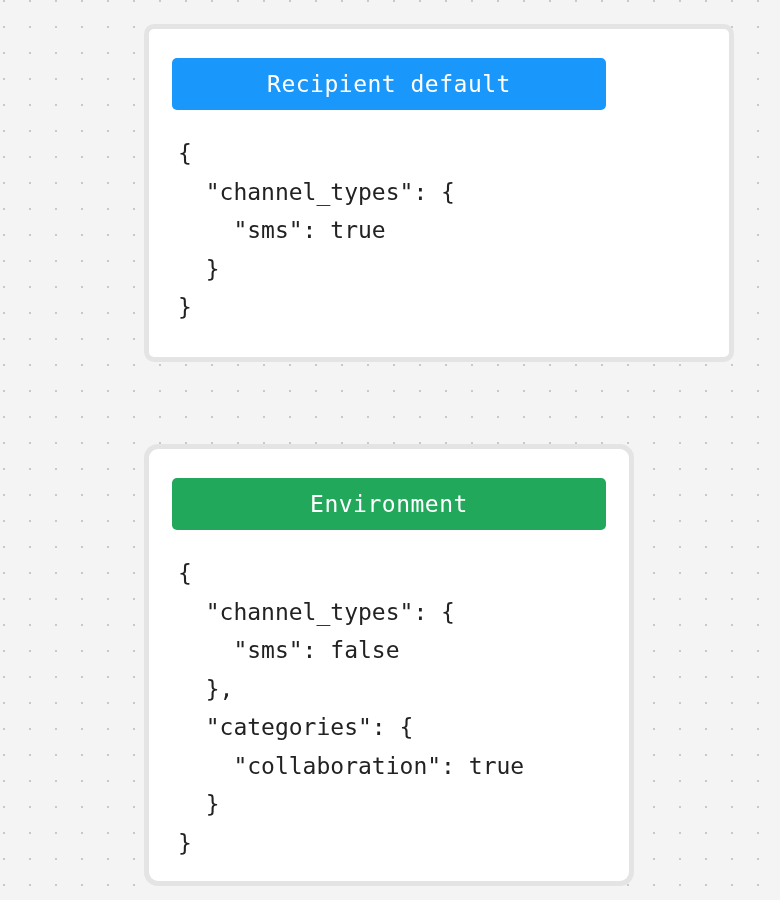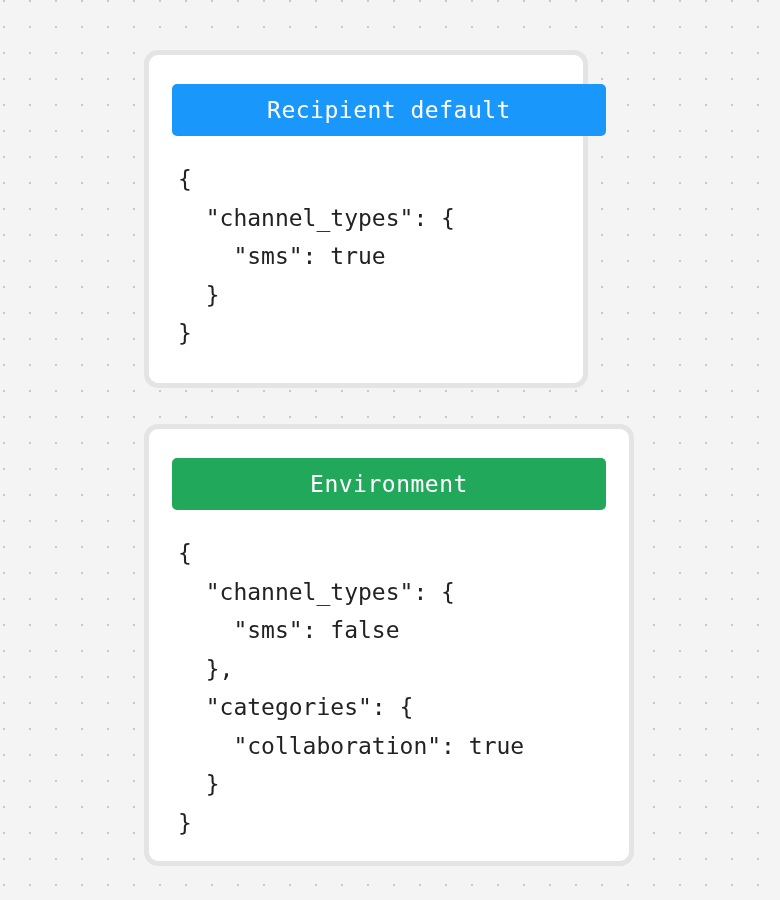--- a/index.html
+++ b/index.html
@@ -26,23 +26,24 @@
   .card {
     position: absolute;
     box-sizing: border-box;
     background: #ffffff;
     border: 5px solid #e4e4e4;
     border-radius: 14px;
   }
 
   #card-recipient-default {
     left: 144px;
-    top: 50px;
-    width: 444px;
+    top: 24px;
+    width: 590px;
     height: 338px;
+    border-radius: 10px;
   }
 
   #card-environment {
     left: 144px;
     top: 424px;
     width: 490px;
     height: 442px;
   }
 
   .card-title-bar {
@@ -89,21 +90,21 @@
     <div class="card-title-bar" id="title-bar-recipient-default" style="background: rgb(26, 151, 251);">
       <span class="card-title-text" style="color: rgb(255, 255, 255);">Recipient default</span>
     </div>
     <pre class="json-block">{
   "channel_types": {
     "sms": true
   }
 }</pre>
   </section>
 
-  <section class="card" id="card-environment" style="border-color: rgb(228, 228, 228); background: rgb(255, 255, 255);">
+  <section class="card" id="card-environment" style="border-color: rgb(228, 228, 228); background: rgb(255, 255, 255); margin-top: 20px;">
     <div class="card-title-bar" id="title-bar-environment" style="background: rgb(34, 168, 90);">
       <span class="card-title-text" style="color: rgb(255, 255, 255);">Environment</span>
     </div>
     <pre class="json-block">{
   "channel_types": {
     "sms": false
   },
   "categories": {
     "collaboration": true
   }

